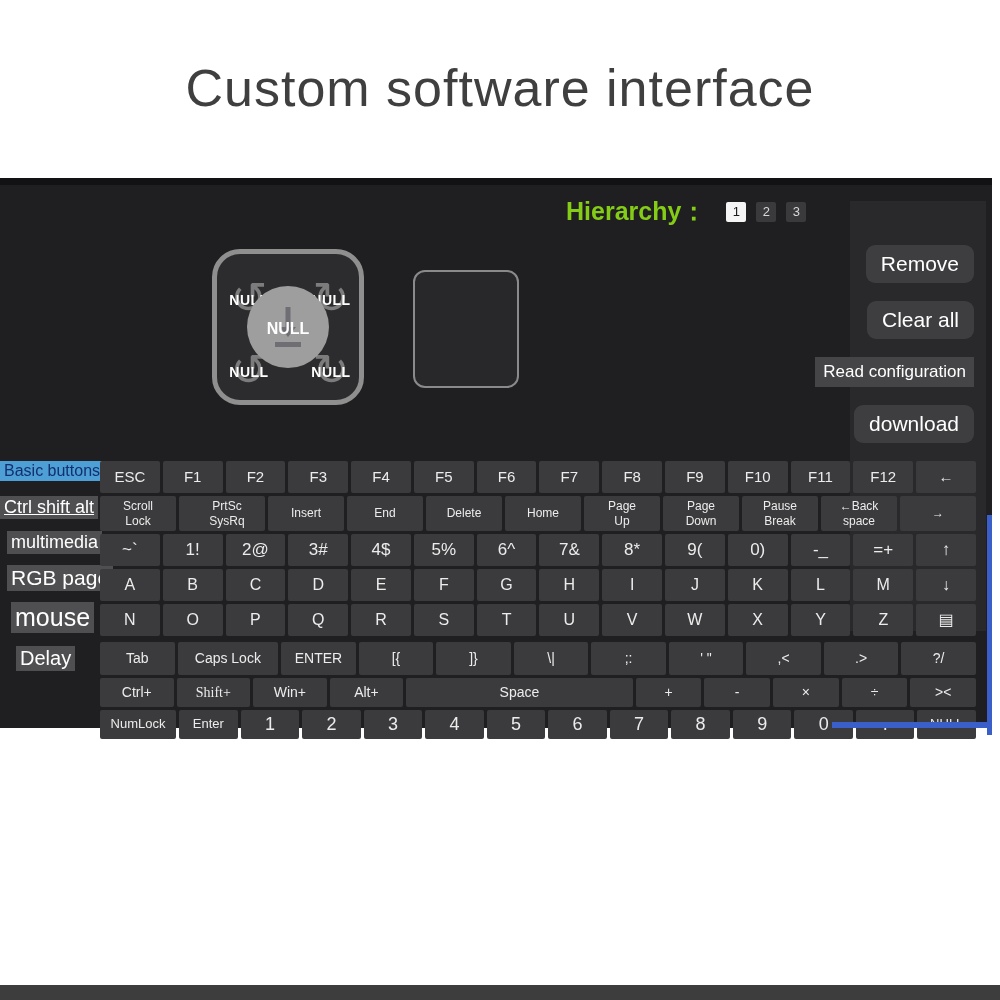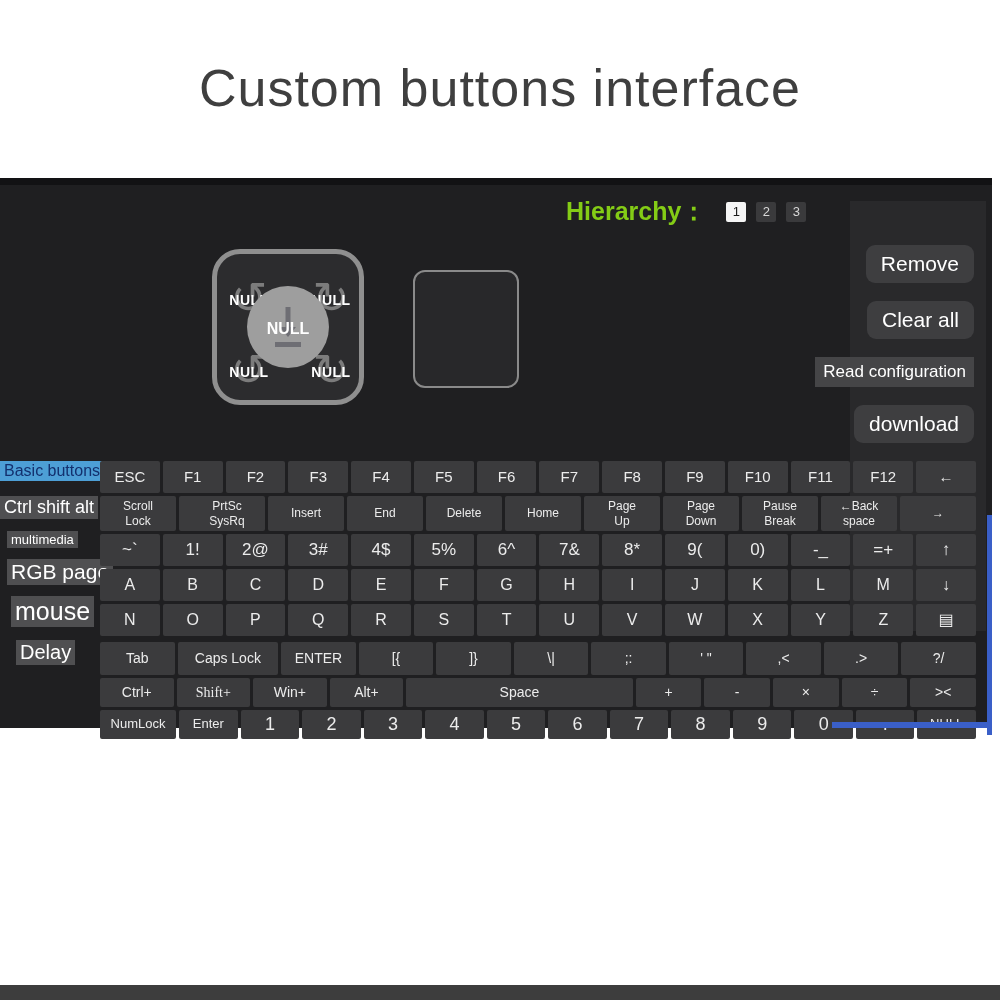--- a/index.html
+++ b/index.html
@@ -48,22 +48,22 @@
 
   .pad { position:absolute; left:413px; top:85px; width:106px; height:118px;
          border:2px solid #8a8a8a; border-radius:12px; background:#28282a; }
 
   
   .sidebar { position:absolute; left:0; top:276px; width:104px; }
   .side-item { display:block; width:fit-content; background:#4f4f51; color:#fff;
                padding:1px 4px; margin-bottom:14px; white-space:nowrap; cursor:default; }
   .side-item.active { background:#4d9fd6; color:#13306e; }
   .si-0 { font-size:16px; margin-bottom:15px; }
-  .si-1 { font-size:18px; margin-bottom:12px; }
-  .si-2 { font-size:13px; margin-left:7px; margin-bottom:11px; }
+  .si-1 { font-size:18px; margin-bottom:12px;text-decoration:underline; }
+  .si-2 { font-size:18px; margin-left:7px; margin-bottom:11px; }
   .si-3 { font-size:21px; margin-left:7px; margin-bottom:11px; }
   .si-4 { font-size:25px; margin-left:11px; margin-bottom:13px; }
   .si-5 { font-size:20px; margin-left:16px; }
 
   
   .keyboard { position:absolute; left:100px; top:276px; width:876px; }
   .krow { display:flex; gap:3px; margin-bottom:3px; }
   .key { flex:1; background:#3b3b3d; color:#ececec; display:flex; align-items:center;
          justify-content:center; white-space:pre-line; text-align:center; font-size:16px;
          border-radius:2px; line-height:1.25; cursor:default; }
@@ -81,21 +81,21 @@
   .blue-right { position:absolute; right:0; top:330px; width:5px; height:220px; background:#3a5fc8; }
   .blue-bottom { position:absolute; right:0; bottom:0; left:832px; height:6px; background:#3a5fc8; }
 
   .bottom-strip { position:absolute; left:0; top:985px; width:1000px; height:15px; background:#3d3d3d; }
 </style>
 </head>
 <body>
 
 <div class="page">
 
-  <div class="title">Custom buttons interface</div>
+  <div class="title">Custom software interface</div>
 
   <div class="app">
 
     <div class="hierarchy">
       <span class="hierarchy-label">Hierarchy：</span>
       <span id="hlevels" style="display:flex;gap:10px;">
           <div class="hlevel active">1</div>
           <div class="hlevel">2</div>
           <div class="hlevel">3</div>
         </span>

